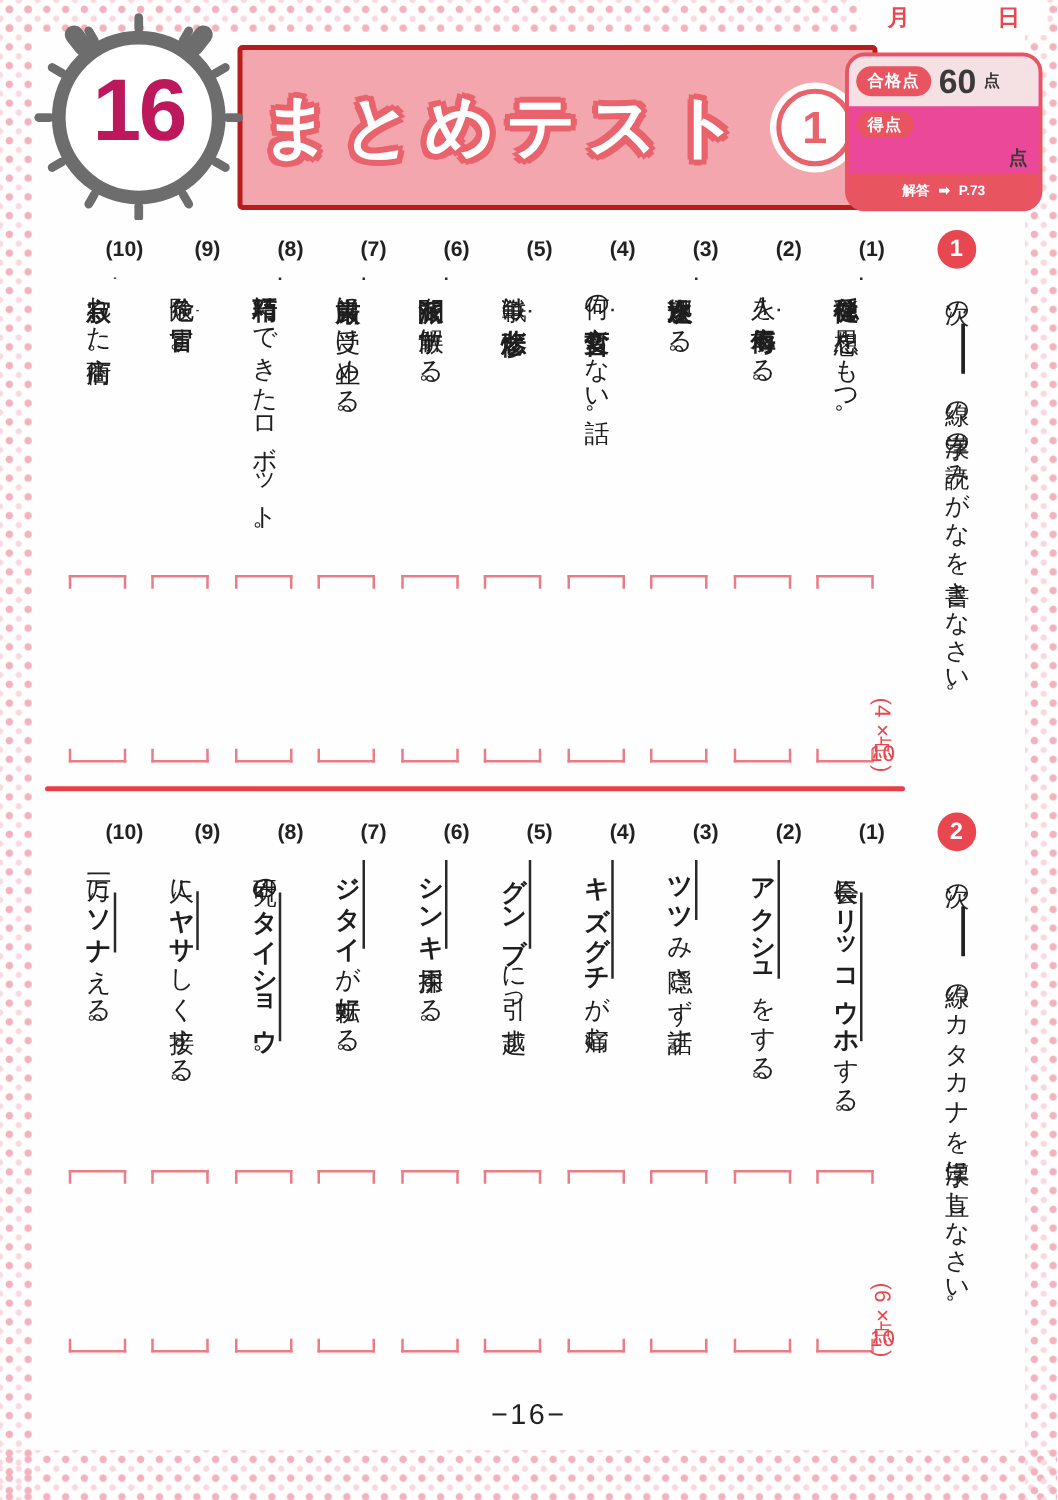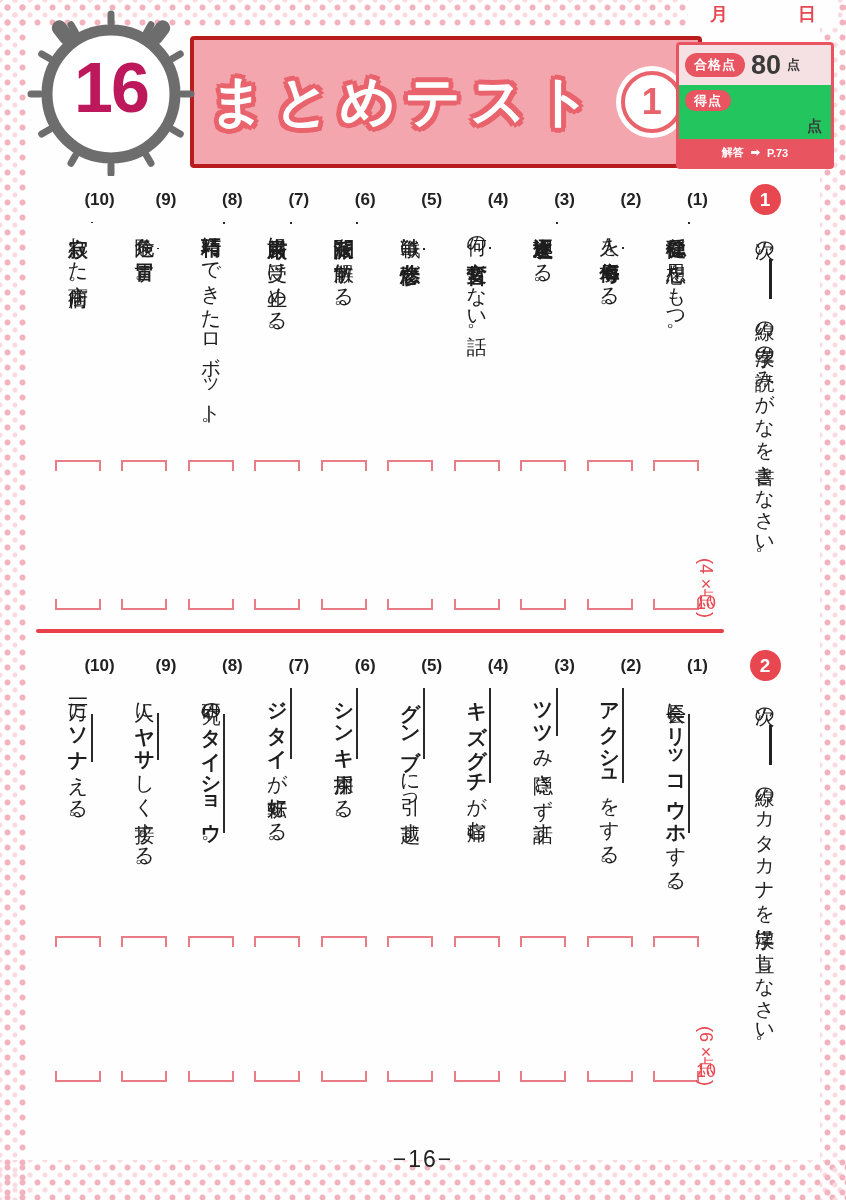--- a/index.html
+++ b/index.html
@@ -33,22 +33,22 @@
     border:4px solid #b91c1c;border-radius:4px;box-sizing:border-box;display:flex;
     align-items:center;justify-content:center;gap:20px;z-index:1;}
   .banner-title{font-size:55px;font-weight:bold;color:#fff;letter-spacing:9px;
     text-shadow:-4px -4px 0 #e9636d,4px -4px 0 #e9636d,-4px 4px 0 #e9636d,4px 4px 0 #e9636d,
       -5px 0 0 #e9636d,5px 0 0 #e9636d,0 -5px 0 #e9636d,0 5px 0 #e9636d;}
   .banner-badge{width:54px;height:54px;border-radius:50%;background:#fff;border:4px solid #e9636d;
     color:#e9636d;font-size:36px;font-weight:bold;display:flex;align-items:center;justify-content:center;
     box-shadow:0 0 0 5px #fff;flex:0 0 auto;}
 
   
-  .scorebox{position:absolute;left:676px;top:42px;width:158px;height:127px;background:#22c55e;
-    border:3px solid #e85560;border-radius:4px;box-sizing:border-box;overflow:hidden;z-index:4;
+  .scorebox{position:absolute;left:676px;top:42px;width:158px;height:127px;background:#ec4899;
+    border:3px solid #e85560;border-radius:16px;box-sizing:border-box;overflow:hidden;z-index:4;
     display:flex;flex-direction:column;}
   .sb-row1{height:40px;background:#f5e0e3;display:flex;align-items:center;gap:6px;padding:0 6px;}
   .pill{background:#e85560;color:#fff;font-size:13px;font-weight:bold;padding:3px 9px;
     border-radius:12px;letter-spacing:1px;white-space:nowrap;}
   .sb-val{font-size:27px;font-weight:bold;color:#3a3a3a;}
   .sb-unit{font-size:13px;font-weight:bold;color:#3a3a3a;}
   .sb-row2{flex:1;position:relative;padding:6px;}
   .sb-unit2{position:absolute;right:9px;bottom:3px;font-size:15px;font-weight:bold;color:#3a3a3a;}
   .sb-row3{height:27px;background:#e85560;color:#fff;display:flex;align-items:center;
     justify-content:center;gap:7px;font-size:11px;font-weight:bold;}
@@ -78,21 +78,21 @@
   .sec-instr{writing-mode:vertical-rl;margin-top:12px;height:432px;font-size:19.5px;line-height:1.05;
     color:#222;letter-spacing:1px;}
   .dash-line{display:inline-block;width:2.5px;height:40px;background:#222;margin:8px 0;vertical-align:middle;}
   .sec-score{position:absolute;writing-mode:vertical-rl;color:#e84750;font-size:18px;left:-36px;
     bottom:14px;line-height:1;}
   .tcy{text-combine-upright:all;}
 
   .divider{position:absolute;left:36px;top:629px;width:688px;height:4px;background:#e84049;border-radius:2px;}
 
   .page-num{position:absolute;left:0;top:1118px;width:846px;text-align:center;font-size:23px;
-    color:#222;letter-spacing:2px;margin-top:28px;}
+    color:#222;letter-spacing:2px;}
 </style>
 </head>
 <body>
 
 <div class="page">
 
   <div class="dots dots-top"></div>
   <div class="dots dots-bottom"></div>
   <div class="dots dots-left"></div>
   <div class="dots dots-right"></div>
@@ -128,21 +128,21 @@
   </div>
 
   <div class="banner">
     <span class="banner-title">まとめテスト</span>
     <span class="banner-badge">1</span>
   </div>
 
   <div class="scorebox">
     <div class="sb-row1">
       <span class="pill">合格点</span>
-      <span class="sb-val">80</span>
+      <span class="sb-val">60</span>
       <span class="sb-unit">点</span>
     </div>
     <div class="sb-row2">
       <span class="pill">得点</span>
       <span class="sb-unit2">点</span>
     </div>
     <div class="sb-row3">
       <span>解答</span>
       <span>➡</span>
       <span>P.73</span>

